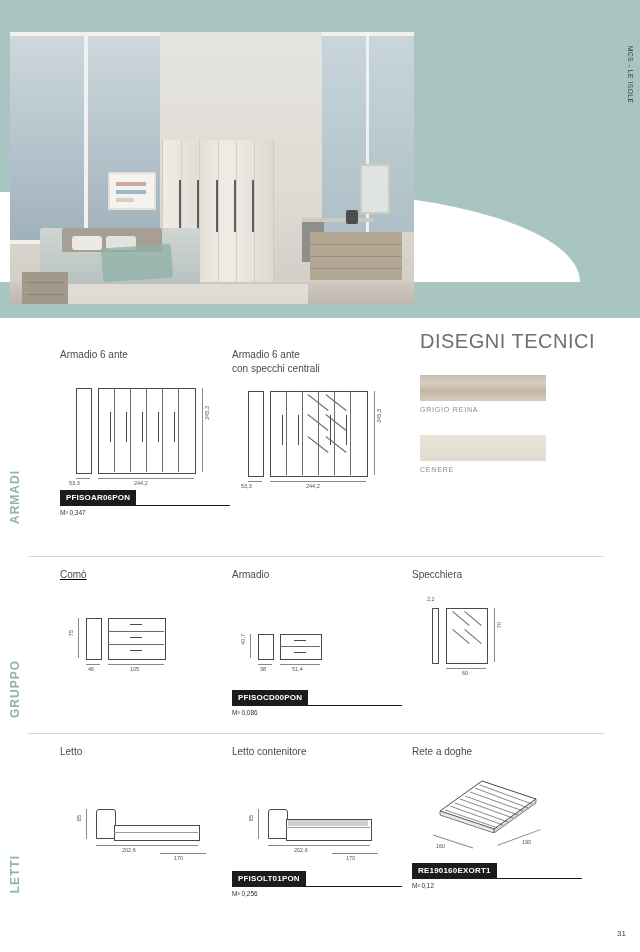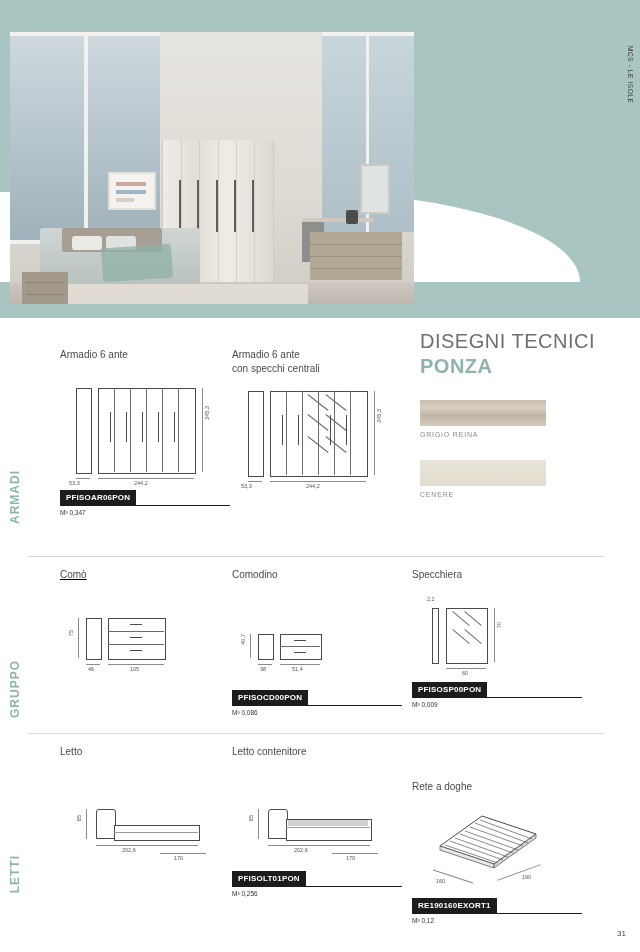--- a/index.html
+++ b/index.html
@@ -162,21 +162,20 @@
     <div class="ph-nightstand">
         <b style="top:10px"></b>
         <b style="top:22px"></b>
       </div>
   </div>
 
   <div class="side-label">MCS - LE ISOLE</div>
 
   <div class="right-col">
     <div class="rc-title">DISEGNI TECNICI</div>
-    <div class="rc-sub">PONZA</div>
 
     <div class="swatch sw1"></div>
     <div class="sw-name">GRIGIO REINA</div>
 
     <div class="swatch sw2"></div>
     <div class="sw-name">CENERE</div>
   </div>
 
   <div class="vtab" style="top:470px;">ARMADI</div>
   <div class="vtab" style="top:660px;">GRUPPO</div>
@@ -268,21 +267,21 @@
         <div class="vline" style="left:18px;top:18px;height:40px;background:#8a8a8a;"></div>
         <div class="hline" style="left:26px;top:64px;width:14px;background:#8a8a8a;"></div>
         <div class="hline" style="left:48px;top:64px;width:56px;background:#8a8a8a;"></div>
         <div class="dim rot90" style="position:absolute;left:8px;top:30px;">75</div>
         <div class="dim" style="position:absolute;left:28px;top:66px;">46</div>
         <div class="dim" style="position:absolute;left:70px;top:66px;">105</div>
       </div>
     </div>
 
     <div style="position:absolute;left:192px;top:0;width:180px;">
-      <div class="cap">Comodino</div>
+      <div class="cap">Armadio</div>
       <div class="draw" style="height:86px;margin-top:18px;">
         <div class="box" style="left:26px;top:34px;width:14px;height:24px;"></div>
         <div class="box" style="left:48px;top:34px;width:40px;height:24px;"></div>
         <div class="hline" style="left:48px;top:46px;width:40px;"></div>
         <div class="thin" style="left:62px;top:40px;width:12px;height:1px;background:#4a4a4a;"></div>
         <div class="thin" style="left:62px;top:52px;width:12px;height:1px;background:#4a4a4a;"></div>
         <div class="vline" style="left:18px;top:34px;height:24px;background:#8a8a8a;"></div>
         <div class="hline" style="left:26px;top:64px;width:14px;background:#8a8a8a;"></div>
         <div class="hline" style="left:48px;top:64px;width:40px;background:#8a8a8a;"></div>
         <div class="dim rot90" style="position:absolute;left:8px;top:34px;">40,7</div>
@@ -306,25 +305,20 @@
           <div class="thin" style="left:2px;top:26px;width:22px;height:1px;background:#6b6b6b;transform:rotate(40deg);"></div>
           <div class="thin" style="left:14px;top:8px;width:22px;height:1px;background:#6b6b6b;transform:rotate(40deg);"></div>
           <div class="thin" style="left:14px;top:26px;width:22px;height:1px;background:#6b6b6b;transform:rotate(40deg);"></div>
         </div>
         <div class="vline" style="left:82px;top:16px;height:54px;background:#8a8a8a;"></div>
         <div class="hline" style="left:34px;top:76px;width:40px;background:#8a8a8a;"></div>
         <div class="dim" style="position:absolute;left:15px;top:4px;">2,2</div>
         <div class="dim rot90" style="position:absolute;left:84px;top:30px;">70</div>
         <div class="dim" style="position:absolute;left:50px;top:78px;">60</div>
       </div>
-      <div style="width:170px;">
-        <span class="code-bar">PFISOSP00PON</span>
-        <div class="code-rule"></div>
-        <div class="mc">M³ 0,009</div>
-      </div>
     </div>
   </div>
 
   <div class="divider" style="top:733px;"></div>
 
   <div class="sec" style="top:745px;">
 
     <div style="position:absolute;left:20px;top:0;width:180px;">
       <div class="cap">Letto</div>
       <div class="draw" style="height:92px;margin-top:16px;">
@@ -354,21 +348,21 @@
         <div class="dim" style="position:absolute;left:62px;top:72px;">202,6</div>
         <div class="dim" style="position:absolute;left:114px;top:80px;">170</div>
       </div>
       <div style="width:170px;">
         <span class="code-bar">PFISOLT01PON</span>
         <div class="code-rule"></div>
         <div class="mc">M³ 0,256</div>
       </div>
     </div>
 
-    <div style="position:absolute;left:372px;top:0;width:180px;margin-top:35px;">
+    <div style="position:absolute;left:372px;top:0;width:180px;">
       <div class="cap">Rete a doghe</div>
       <div class="draw" style="height:92px;margin-top:8px;">
         <div style="position:absolute;left:24px;top:10px;width:104px;height:56px;">
           <svg width="104" height="56" viewBox="0 0 104 56">
             <polygon points="4,34 46,4 100,22 58,52" fill="#ffffff" stroke="#4a4a4a" stroke-width="1"></polygon>
             <polygon points="4,34 4,38 58,56 58,52" fill="#e8e8e8" stroke="#4a4a4a" stroke-width="0.7"></polygon>
             <polygon points="58,52 58,56 100,26 100,22" fill="#d8d8d8" stroke="#4a4a4a" stroke-width="0.7"></polygon>
             <g stroke="#6b6b6b" stroke-width="0.8">
               <line x1="9" y1="33" x2="62" y2="51"></line>
               <line x1="14" y1="29" x2="67" y2="48"></line>

